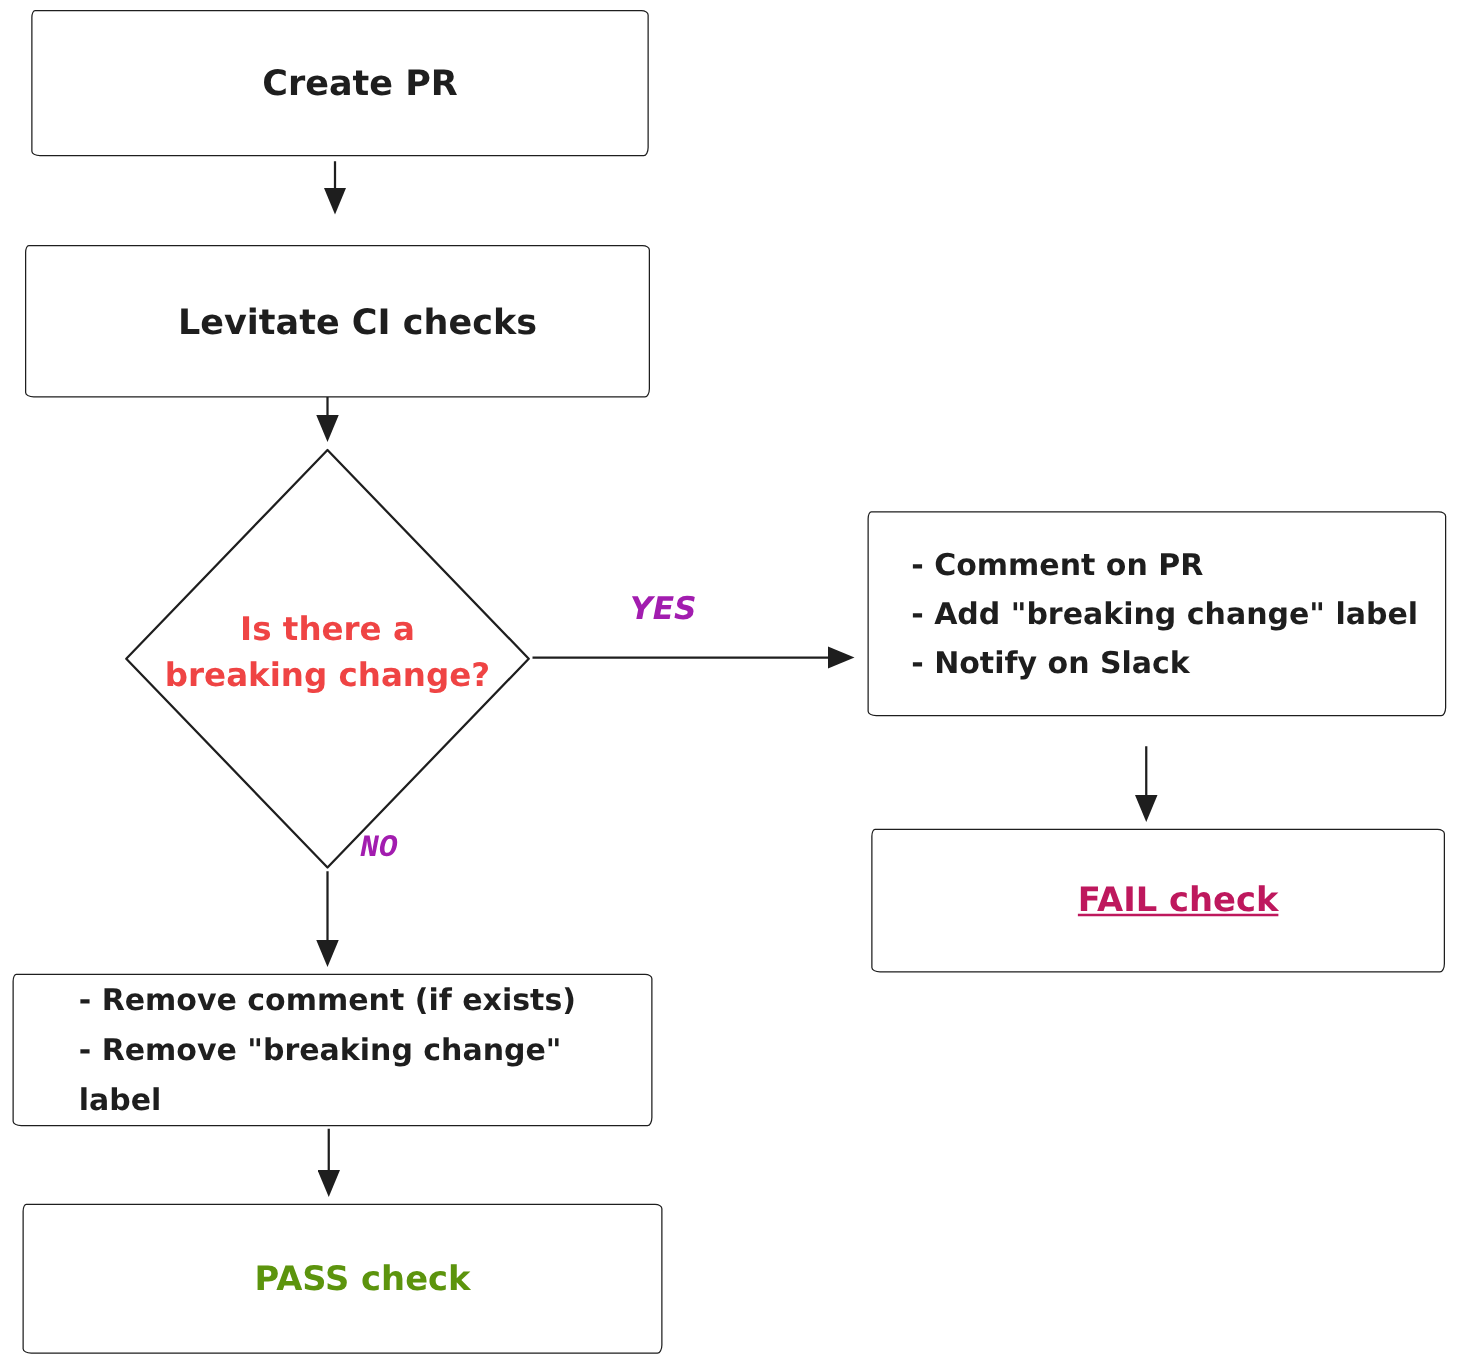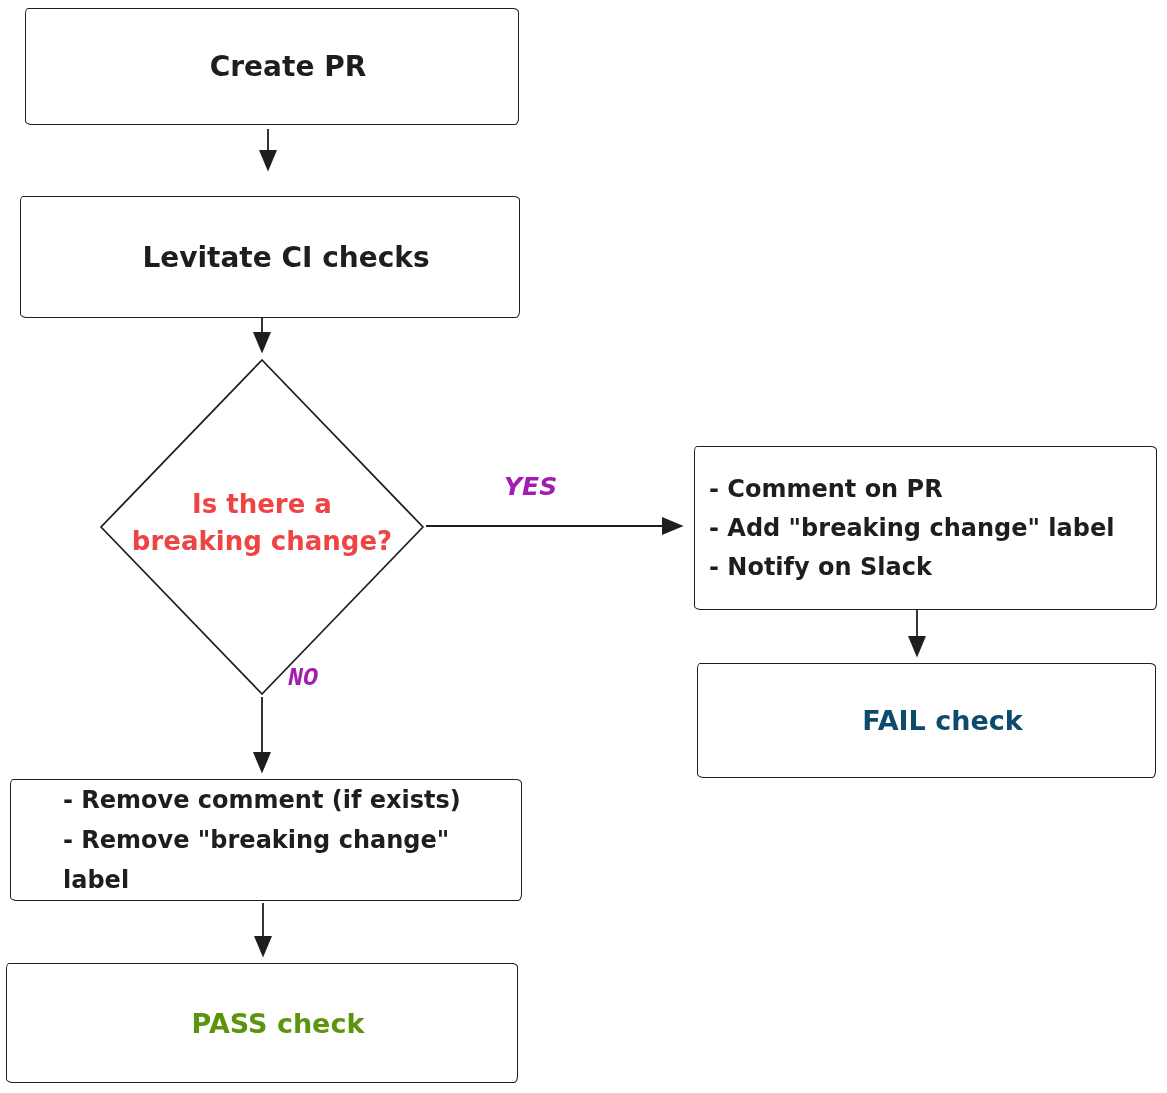--- a/index.html
+++ b/index.html
@@ -36,24 +36,24 @@
   .node.centered { justify-content: center; text-align: center; padding-left: 32px; }
   .node.bullets {
     justify-content: flex-start;
     text-align: left;
   }
   .node-label {
     white-space: pre-line;
   }
   .box-create    { left: 25px;  top: 8px;   width: 494px; height: 117px; font-size: 28px; }
   .box-ci        { left: 20px;  top: 196px; width: 500px; height: 122px; font-size: 28px; }
-  .box-yes       { left: 694px; top: 446px; width: 463px; height: 164px; font-size: 24px; line-height: 39px; padding-left: 14px; }
+  .box-yes       { left: 694px; top: 409px; width: 463px; height: 164px; font-size: 24px; line-height: 39px; padding-left: 34px; }
   .box-fail      { left: 697px; top: 663px; width: 459px; height: 115px; font-size: 27px; }
   .box-no        { left: 10px;  top: 779px; width: 512px; height: 122px; font-size: 24px; line-height: 40px; padding-left: 52px; }
-  .box-pass      { left: 6px;  top: 963px; width: 512px; height: 120px; font-size: 27px; align-items: center; }
+  .box-pass      { left: 18px;  top: 963px; width: 512px; height: 120px; font-size: 27px; align-items: center; }
   .diamond-label {
     position: absolute;
     left: 112px; top: 486px;
     width: 300px;
     text-align: center;
     font-size: 26px;
     line-height: 37px;
     font-weight: 600;
     color: #ef4444;
     white-space: pre-line;
@@ -110,21 +110,21 @@
 
   <div class="edge-label edge-label-no">NO</div>
 
   <div class="node bullets box-yes">
     <span class="node-label">- Comment on PR
 - Add "breaking change" label
 - Notify on Slack</span>
   </div>
 
   <div class="node centered box-fail">
-    <span class="node-label" style="color: #0c4a6e;">FAIL check</span>
+    <span class="node-label" style="color: #be185d; text-decoration: underline;">FAIL check</span>
   </div>
 
   <div class="node bullets box-no">
     <span class="node-label">- Remove comment (if exists)
 - Remove "breaking change" label</span>
   </div>
 
   <div class="node centered box-pass">
     <span class="node-label" style="color: rgb(92, 148, 13);">PASS check</span>
   </div>

